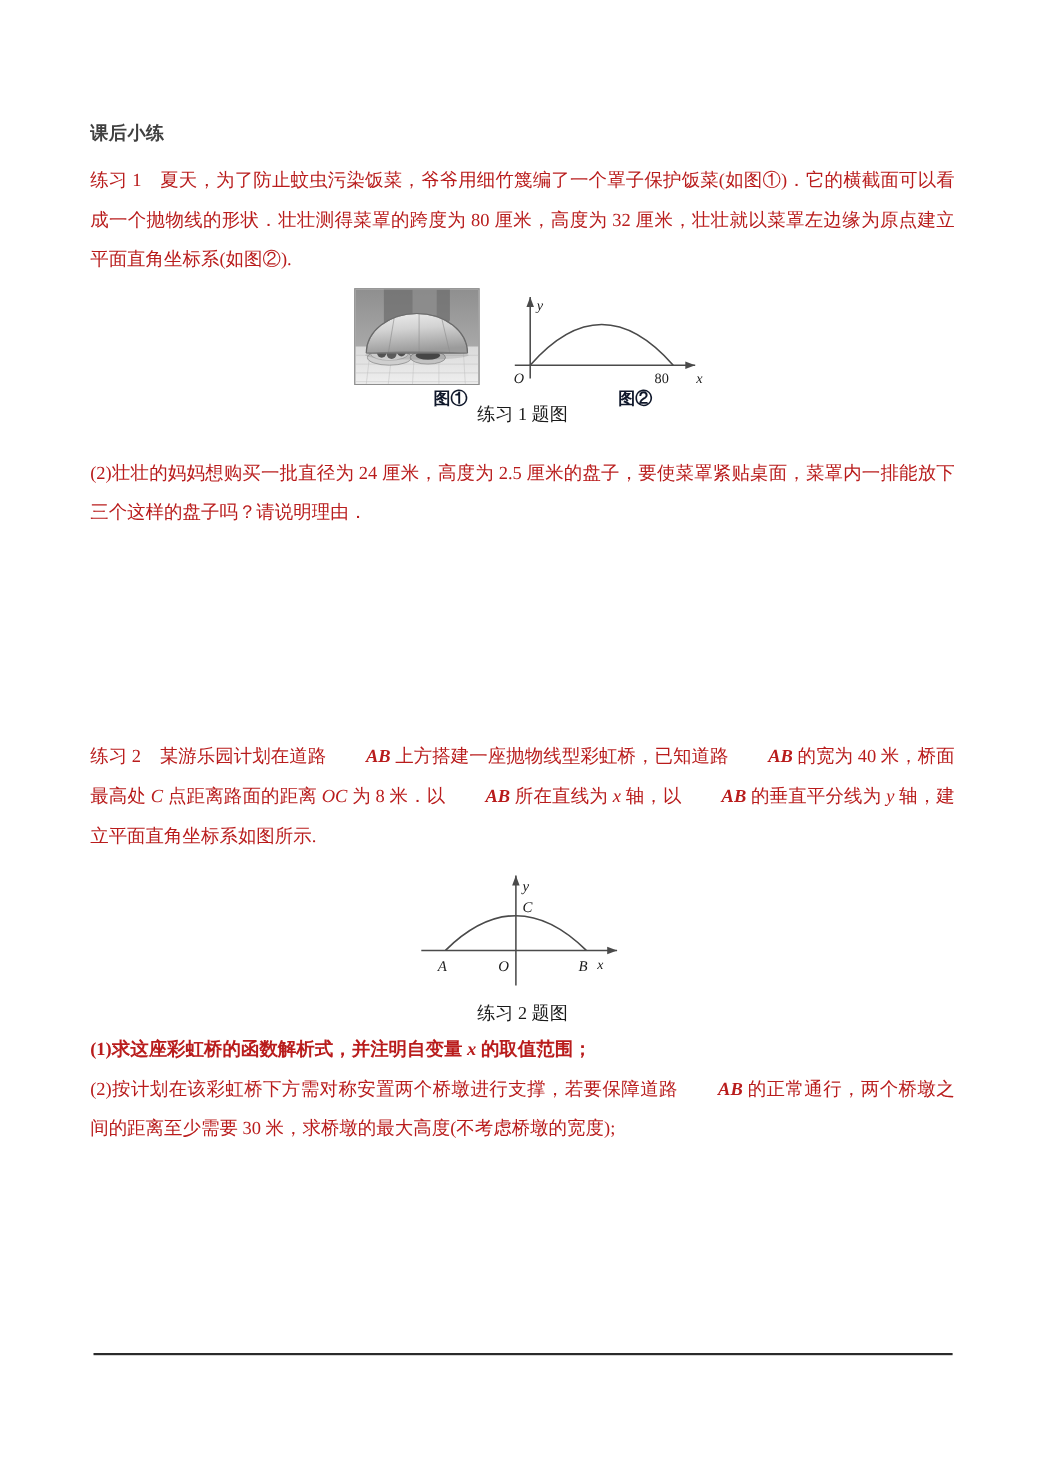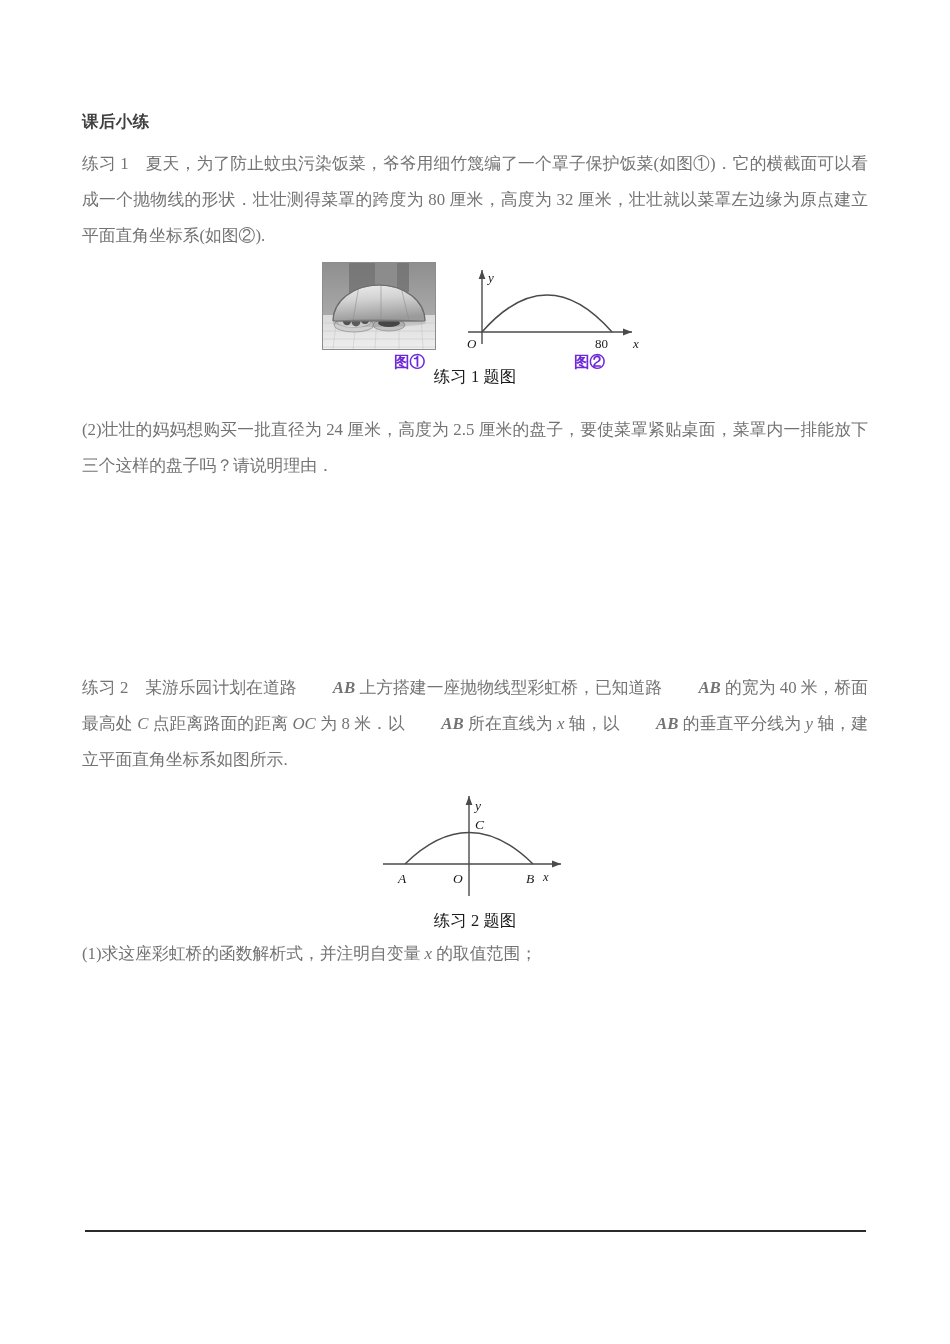--- a/index.html
+++ b/index.html
@@ -37,24 +37,24 @@
     margin: 0 0 14px 0;
     line-height: 1.2;
   }
 
   .para {
     font-size: 16.8px;
     line-height: 36px;
     text-align: justify;
     text-justify: inter-ideograph;
     margin: 0;
-    color: #737373;
-  }
-
-  .gap-lead { margin-top: 4px; }
+    color: #b91c1c;
+  }
+
+  .gap-lead { margin-top: 4px; font-weight: bold; }
 
   .mi {
     font-style: italic;
     font-family: "Liberation Serif", "DejaVu Serif", serif;
   }
   .mb {
     font-style: italic;
     font-weight: bold;
     font-family: "Liberation Serif", "DejaVu Serif", serif;
     margin-left: 32px;
@@ -97,26 +97,26 @@
     position: absolute;
     top: 90px;
     left: 0;
     width: 786px;
     height: 24px;
   }
   .fig-label {
     position: absolute;
     font-size: 15.5px;
     font-family: "Liberation Serif", "DejaVu Serif", serif;
-    color: #6d28d9;
+    color: #0f172a;
     font-weight: bold;
     padding-left: 40px;
   }
   .fig-label.one  { left: 272px; }
-  .fig-label.two  { left: 452px; }
+  .fig-label.two  { left: 440px; }
 
   .fig-caption {
     text-align: center;
     font-size: 16.5px;
     margin: 0;
     padding: 0;
     color: #1a1a1a;
   }
   .cap1 {
     position: absolute;
@@ -272,17 +272,18 @@
           <text x="161" y="95" font-size="13.5" font-style="italic" fill="#1a1a1a">B</text>
           <text x="178" y="93" font-size="12.5" font-style="italic" fill="#1a1a1a">x</text>
           <text x="110" y="22" font-size="13.5" font-style="italic" fill="#1a1a1a">y</text>
           <text x="110" y="41" font-size="13.5" font-style="italic" fill="#1a1a1a">C</text>
         </svg>
       </div>
       <div class="fig-caption cap2">练习 2 题图</div>
     </div>
 
     <p class="para gap-lead">(1)求这座彩虹桥的函数解析式，并注明自变量 <span class="mi">x</span> 的取值范围；</p>
+    <p class="para">(2)按计划在该彩虹桥下方需对称安置两个桥墩进行支撑，若要保障道路 <span class="mb">AB</span> 的正常通行，两个桥墩之间的距离至少需要 30 米，求桥墩的最大高度(不考虑桥墩的宽度);</p>
 
   </div>
 
   <div class="rule"></div>
 </div>
 
 </body></html>

